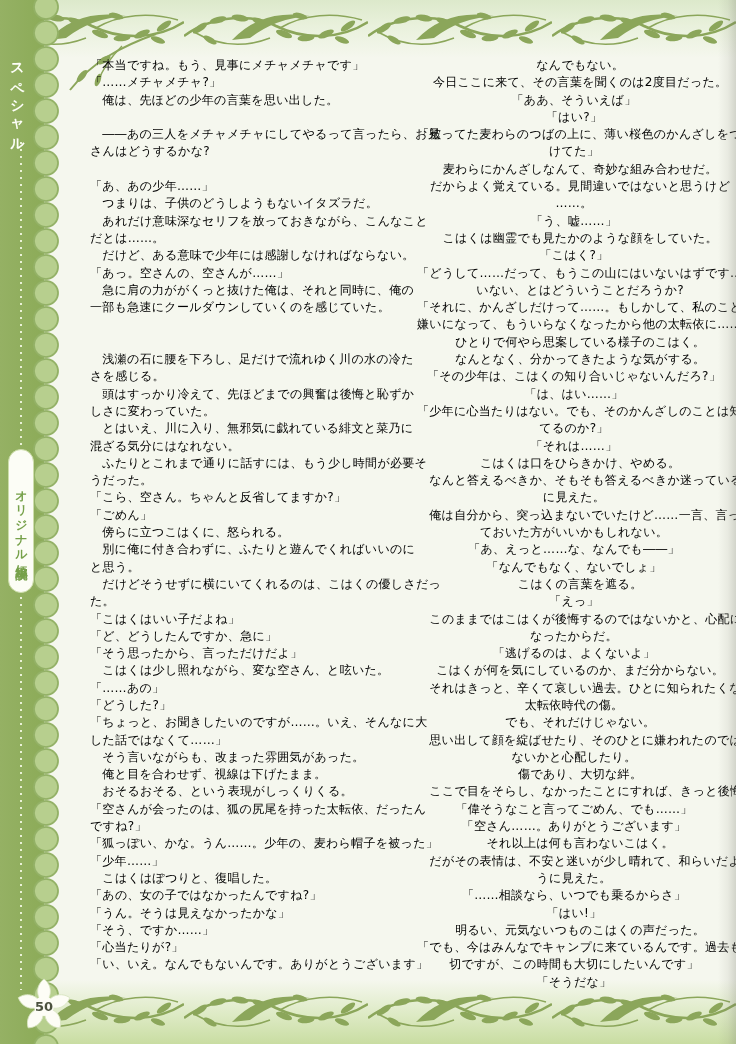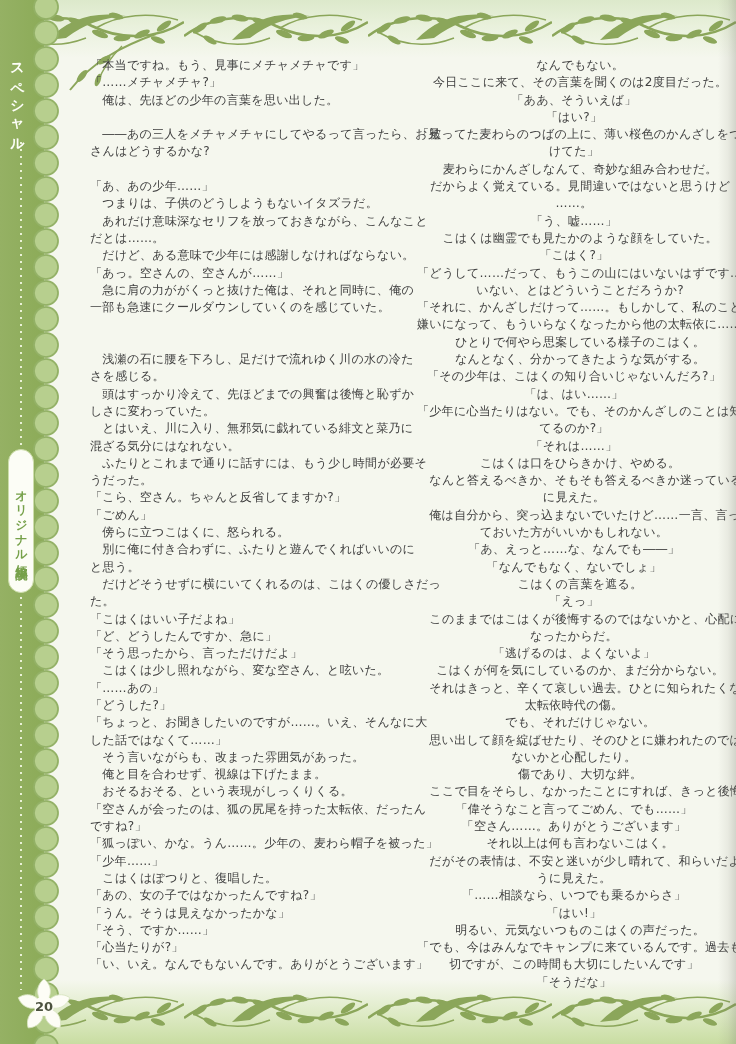--- a/index.html
+++ b/index.html
@@ -56,21 +56,21 @@
   .badge { position:absolute; left:14px; top:976px; width:60px; height:60px; z-index:6; }
   .badge svg { position:absolute; left:0; top:0; }
   .badge .num {
     position:absolute; left:0; top:0; width:60px; height:60px;
     display:flex; align-items:center; justify-content:center;
     color:#4c523f; font-size:13px; font-weight:bold;
   }
   
   .col {
     position:absolute; top:57px; z-index:2;
-    color:#404040; font-size:12px; line-height:17.3px;
+    color:#000000; font-size:12px; line-height:17.3px;
     letter-spacing:0.3px; white-space:pre;
   }
   .col-left  { left:90px;  width:324px; }
   .col-right { left:417px; width:314px;text-align:center; }
   .tline { height:17.3px; }
   
   .right-edge {
     position:absolute; right:0; top:0; width:18px; height:1044px; z-index:7;
     background:linear-gradient(90deg, rgba(125,125,110,0) 0%, rgba(120,120,108,0.10) 55%, rgba(110,112,100,0.26) 100%);
     pointer-events:none;
@@ -157,21 +157,21 @@
     <svg width="60" height="60" viewBox="-30 -30 60 60">
       <g fill="#fdfdf6" stroke="#d9e5c2" stroke-width="0.8">
         <path d="M0,-27 C 8,-21 9,-9 0,-3 C -9,-9 -8,-21 0,-27 Z"></path>
         <path d="M0,-27 C 8,-21 9,-9 0,-3 C -9,-9 -8,-21 0,-27 Z" transform="rotate(72)"></path>
         <path d="M0,-27 C 8,-21 9,-9 0,-3 C -9,-9 -8,-21 0,-27 Z" transform="rotate(144)"></path>
         <path d="M0,-27 C 8,-21 9,-9 0,-3 C -9,-9 -8,-21 0,-27 Z" transform="rotate(216)"></path>
         <path d="M0,-27 C 8,-21 9,-9 0,-3 C -9,-9 -8,-21 0,-27 Z" transform="rotate(288)"></path>
         <circle cx="0" cy="0" r="10" stroke="none"></circle>
       </g>
     </svg>
-    <span class="num">20</span>
+    <span class="num">50</span>
   </div>
 
   <div class="col col-left"><div class="tline">「本当ですね。もう、見事にメチャメチャです」</div><div class="tline">「……メチャメチャ?」</div><div class="tline">　俺は、先ほどの少年の言葉を思い出した。</div><div class="tline">&nbsp;</div><div class="tline">　――あの三人をメチャメチャにしてやるって言ったら、お兄</div><div class="tline">さんはどうするかな?</div><div class="tline">&nbsp;</div><div class="tline">「あ、あの少年……」</div><div class="tline">　つまりは、子供のどうしようもないイタズラだ。</div><div class="tline">　あれだけ意味深なセリフを放っておきながら、こんなこと</div><div class="tline">だとは……。</div><div class="tline">　だけど、ある意味で少年には感謝しなければならない。</div><div class="tline">「あっ。空さんの、空さんが……」</div><div class="tline">　急に肩の力ががくっと抜けた俺は、それと同時に、俺の</div><div class="tline">一部も急速にクールダウンしていくのを感じていた。</div><div class="tline">&nbsp;</div><div class="tline">&nbsp;</div><div class="tline">　浅瀬の石に腰を下ろし、足だけで流れゆく川の水の冷た</div><div class="tline">さを感じる。</div><div class="tline">　頭はすっかり冷えて、先ほどまでの興奮は後悔と恥ずか</div><div class="tline">しさに変わっていた。</div><div class="tline">　とはいえ、川に入り、無邪気に戯れている緋文と菜乃に</div><div class="tline">混ざる気分にはなれない。</div><div class="tline">　ふたりとこれまで通りに話すには、もう少し時間が必要そ</div><div class="tline">うだった。</div><div class="tline">「こら、空さん。ちゃんと反省してますか?」</div><div class="tline">「ごめん」</div><div class="tline">　傍らに立つこはくに、怒られる。</div><div class="tline">　別に俺に付き合わずに、ふたりと遊んでくればいいのに</div><div class="tline">と思う。</div><div class="tline">　だけどそうせずに横にいてくれるのは、こはくの優しさだっ</div><div class="tline">た。</div><div class="tline">「こはくはいい子だよね」</div><div class="tline">「ど、どうしたんですか、急に」</div><div class="tline">「そう思ったから、言っただけだよ」</div><div class="tline">　こはくは少し照れながら、変な空さん、と呟いた。</div><div class="tline">「……あの」</div><div class="tline">「どうした?」</div><div class="tline">「ちょっと、お聞きしたいのですが……。いえ、そんなに大</div><div class="tline">した話ではなくて……」</div><div class="tline">　そう言いながらも、改まった雰囲気があった。</div><div class="tline">　俺と目を合わせず、視線は下げたまま。</div><div class="tline">　おそるおそる、という表現がしっくりくる。</div><div class="tline">「空さんが会ったのは、狐の尻尾を持った太転依、だったん</div><div class="tline">ですね?」</div><div class="tline">「狐っぽい、かな。うん……。少年の、麦わら帽子を被った」</div><div class="tline">「少年……」</div><div class="tline">　こはくはぽつりと、復唱した。</div><div class="tline">「あの、女の子ではなかったんですね?」</div><div class="tline">「うん。そうは見えなかったかな」</div><div class="tline">「そう、ですか……」</div><div class="tline">「心当たりが?」</div><div class="tline">「い、いえ。なんでもないんです。ありがとうございます」</div></div>
   <div class="col col-right"><div class="tline">　なんでもない。</div><div class="tline">　今日ここに来て、その言葉を聞くのは2度目だった。</div><div class="tline">「ああ、そういえば」</div><div class="tline">「はい?」</div><div class="tline">「被ってた麦わらのつばの上に、薄い桜色のかんざしをつ</div><div class="tline">けてた」</div><div class="tline">　麦わらにかんざしなんて、奇妙な組み合わせだ。</div><div class="tline">　だからよく覚えている。見間違いではないと思うけど</div><div class="tline">……。</div><div class="tline">「う、嘘……」</div><div class="tline">　こはくは幽霊でも見たかのような顔をしていた。</div><div class="tline">「こはく?」</div><div class="tline">「どうして……だって、もうこの山にはいないはずです……」</div><div class="tline">　いない、とはどういうことだろうか?</div><div class="tline">「それに、かんざしだけって……。もしかして、私のことが</div><div class="tline">嫌いになって、もういらなくなったから他の太転依に……」</div><div class="tline">　ひとりで何やら思案している様子のこはく。</div><div class="tline">　なんとなく、分かってきたような気がする。</div><div class="tline">「その少年は、こはくの知り合いじゃないんだろ?」</div><div class="tline">「は、はい……」</div><div class="tline">「少年に心当たりはない。でも、そのかんざしのことは知っ</div><div class="tline">てるのか?」</div><div class="tline">「それは……」</div><div class="tline">　こはくは口をひらきかけ、やめる。</div><div class="tline">　なんと答えるべきか、そもそも答えるべきか迷っているよう</div><div class="tline">に見えた。</div><div class="tline">　俺は自分から、突っ込まないでいたけど……一言、言っ</div><div class="tline">ておいた方がいいかもしれない。</div><div class="tline">「あ、えっと……な、なんでも――」</div><div class="tline">「なんでもなく、ないでしょ」</div><div class="tline">　こはくの言葉を遮る。</div><div class="tline">「えっ」</div><div class="tline">　このままではこはくが後悔するのではないかと、心配に</div><div class="tline">なったからだ。</div><div class="tline">「逃げるのは、よくないよ」</div><div class="tline">　こはくが何を気にしているのか、まだ分からない。</div><div class="tline">　それはきっと、辛くて哀しい過去。ひとに知られたくない、</div><div class="tline">太転依時代の傷。</div><div class="tline">　でも、それだけじゃない。</div><div class="tline">　思い出して顔を綻ばせたり、そのひとに嫌われたのでは</div><div class="tline">ないかと心配したり。</div><div class="tline">　傷であり、大切な絆。</div><div class="tline">　ここで目をそらし、なかったことにすれば、きっと後悔する。</div><div class="tline">「偉そうなこと言ってごめん、でも……」</div><div class="tline">「空さん……。ありがとうございます」</div><div class="tline">　それ以上は何も言わないこはく。</div><div class="tline">　だがその表情は、不安と迷いが少し晴れて、和らいだよ</div><div class="tline">うに見えた。</div><div class="tline">「……相談なら、いつでも乗るからさ」</div><div class="tline">「はい!」</div><div class="tline">　明るい、元気ないつものこはくの声だった。</div><div class="tline">「でも、今はみんなでキャンプに来ているんです。過去も大</div><div class="tline">切ですが、この時間も大切にしたいんです」</div><div class="tline">「そうだな」</div></div>
 
   <div class="right-edge"></div>
 
 </div>
 
 </body></html>

